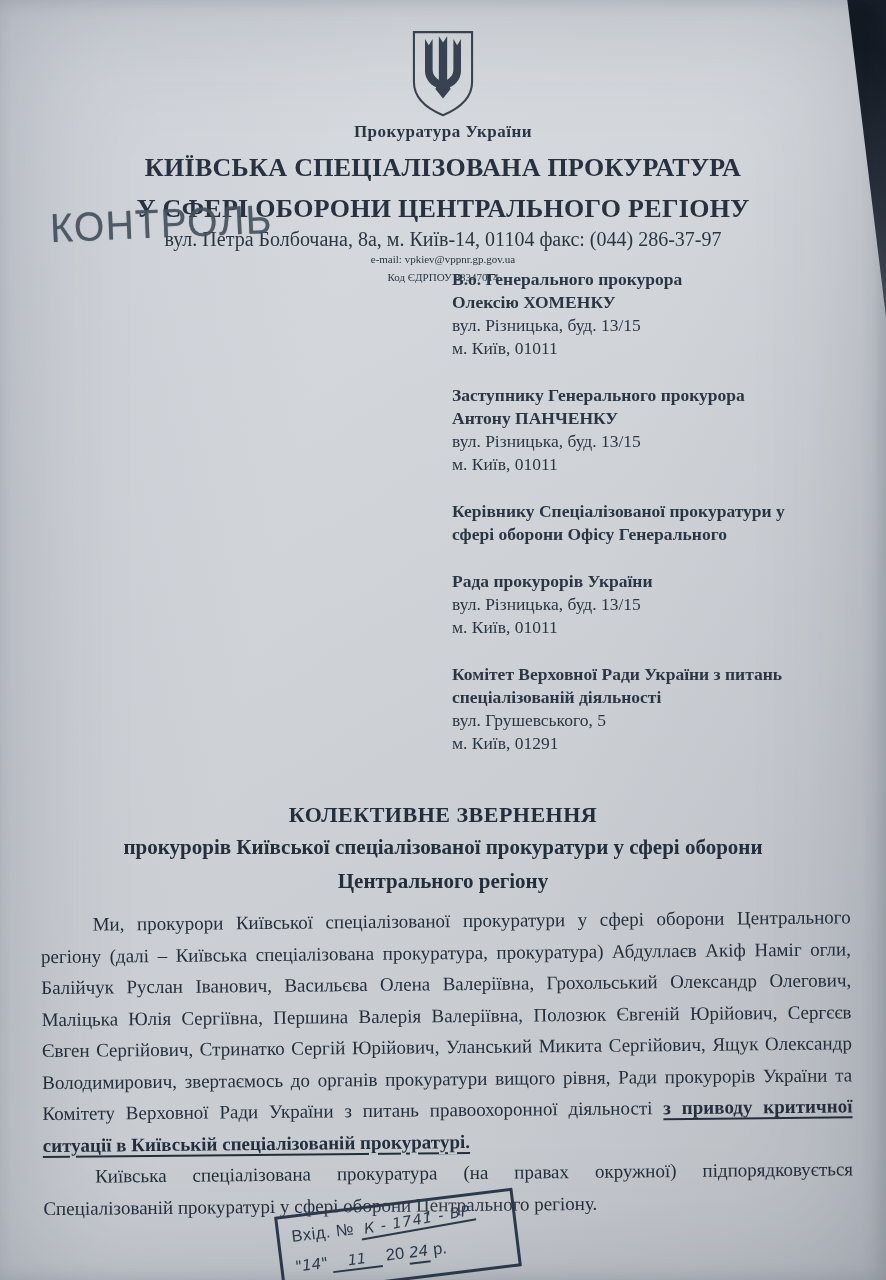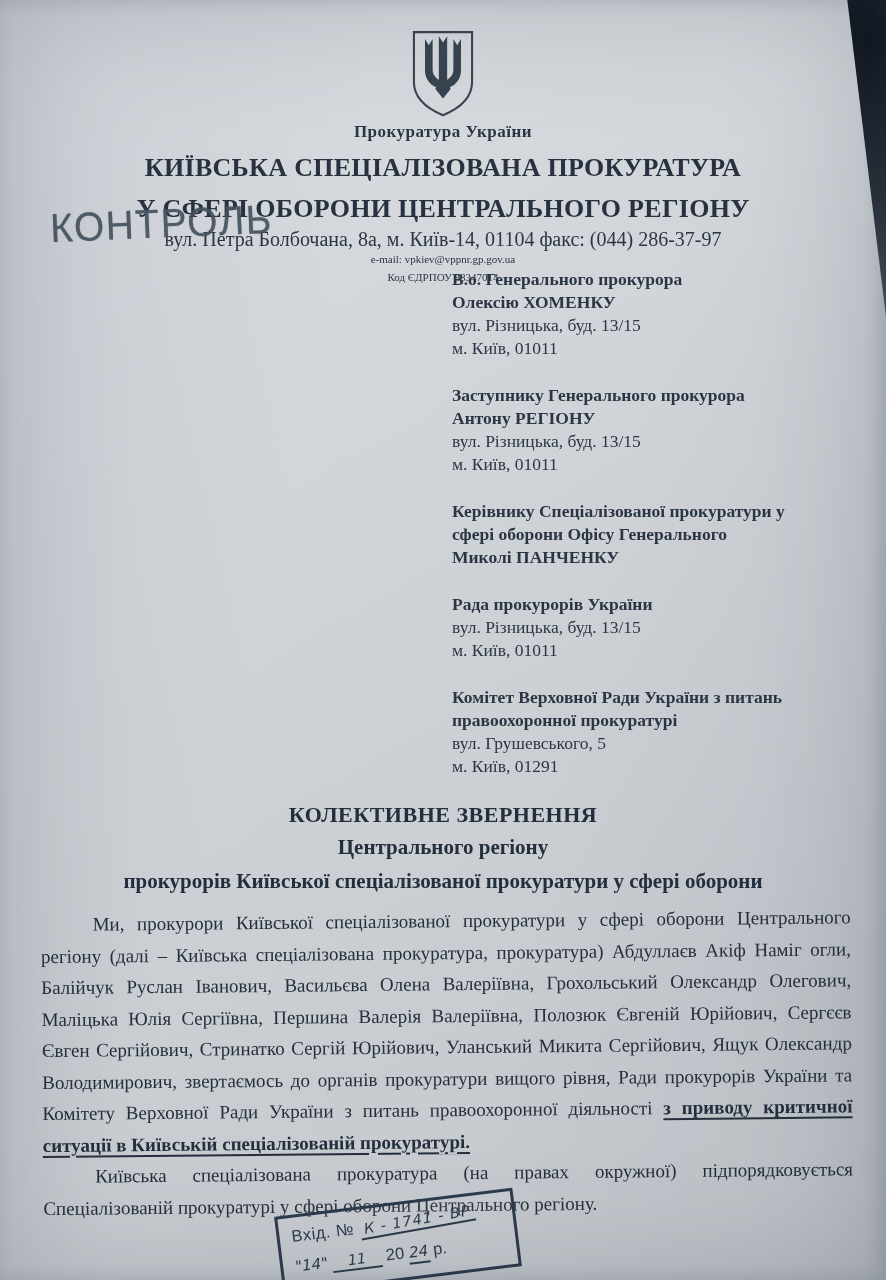--- a/index.html
+++ b/index.html
@@ -102,46 +102,45 @@
 
   <div class="recipients">
     <div class="recipient">
       <div class="r-line r-bold">В.о. Генерального прокурора</div>
       <div class="r-line r-bold">Олексію ХОМЕНКУ</div>
       <div class="r-line">вул. Різницька, буд. 13/15</div>
       <div class="r-line">м. Київ, 01011</div>
     </div>
     <div class="recipient">
       <div class="r-line r-bold">Заступнику Генерального прокурора</div>
-      <div class="r-line r-bold">Антону РЕГІОНУ</div>
+      <div class="r-line r-bold">Антону ПАНЧЕНКУ</div>
       <div class="r-line">вул. Різницька, буд. 13/15</div>
       <div class="r-line">м. Київ, 01011</div>
     </div>
     <div class="recipient">
       <div class="r-line r-bold">Керівнику Спеціалізованої прокуратури у</div>
       <div class="r-line r-bold">сфері оборони Офісу Генерального</div>
-      <div class="r-line r-bold">Миколі ПАНЧЕНКУ</div>
     </div>
     <div class="recipient">
       <div class="r-line r-bold">Рада прокурорів України</div>
       <div class="r-line">вул. Різницька, буд. 13/15</div>
       <div class="r-line">м. Київ, 01011</div>
     </div>
     <div class="recipient">
       <div class="r-line r-bold">Комітет Верховної Ради України з питань</div>
-      <div class="r-line r-bold">правоохоронної прокуратурі</div>
+      <div class="r-line r-bold">спеціалізованій діяльності</div>
       <div class="r-line">вул. Грушевського, 5</div>
       <div class="r-line">м. Київ, 01291</div>
     </div>
   </div>
 
   <div class="title-block">
     <div class="title-main">КОЛЕКТИВНЕ ЗВЕРНЕННЯ</div>
+    <div class="title-sub">прокурорів Київської спеціалізованої прокуратури у сфері оборони</div>
     <div class="title-sub">Центрального регіону</div>
-    <div class="title-sub">прокурорів Київської спеціалізованої прокуратури у сфері оборони</div>
   </div>
 
   <div class="body-text">
     <p>
       <span>Ми, прокурори Київської спеціалізованої прокуратури у сфері оборони Центрального регіону (далі – Київська спеціалізована прокуратура, прокуратура) Абдуллаєв Акіф Наміг огли, Балійчук Руслан Іванович, Васильєва Олена Валеріївна, Грохольський Олександр Олегович, Маліцька Юлія Сергіївна, Першина Валерія Валеріївна, Полозюк Євгеній Юрійович, Сергєєв Євген Сергійович, Стринатко Сергій Юрійович, Уланський Микита Сергійович, Ящук Олександр Володимирович, звертаємось до органів прокуратури вищого рівня, Ради прокурорів України та Комітету Верховної Ради України з питань правоохоронної діяльності</span>
       <span class="emphasis">з приводу критичної ситуації в Київській спеціалізованій прокуратурі.</span>
     </p>
     <p>Київська спеціалізована прокуратура (на правах окружної) підпорядковується Спеціалізованій прокуратурі у сфері оборони Центрального регіону.</p>
   </div>
 

